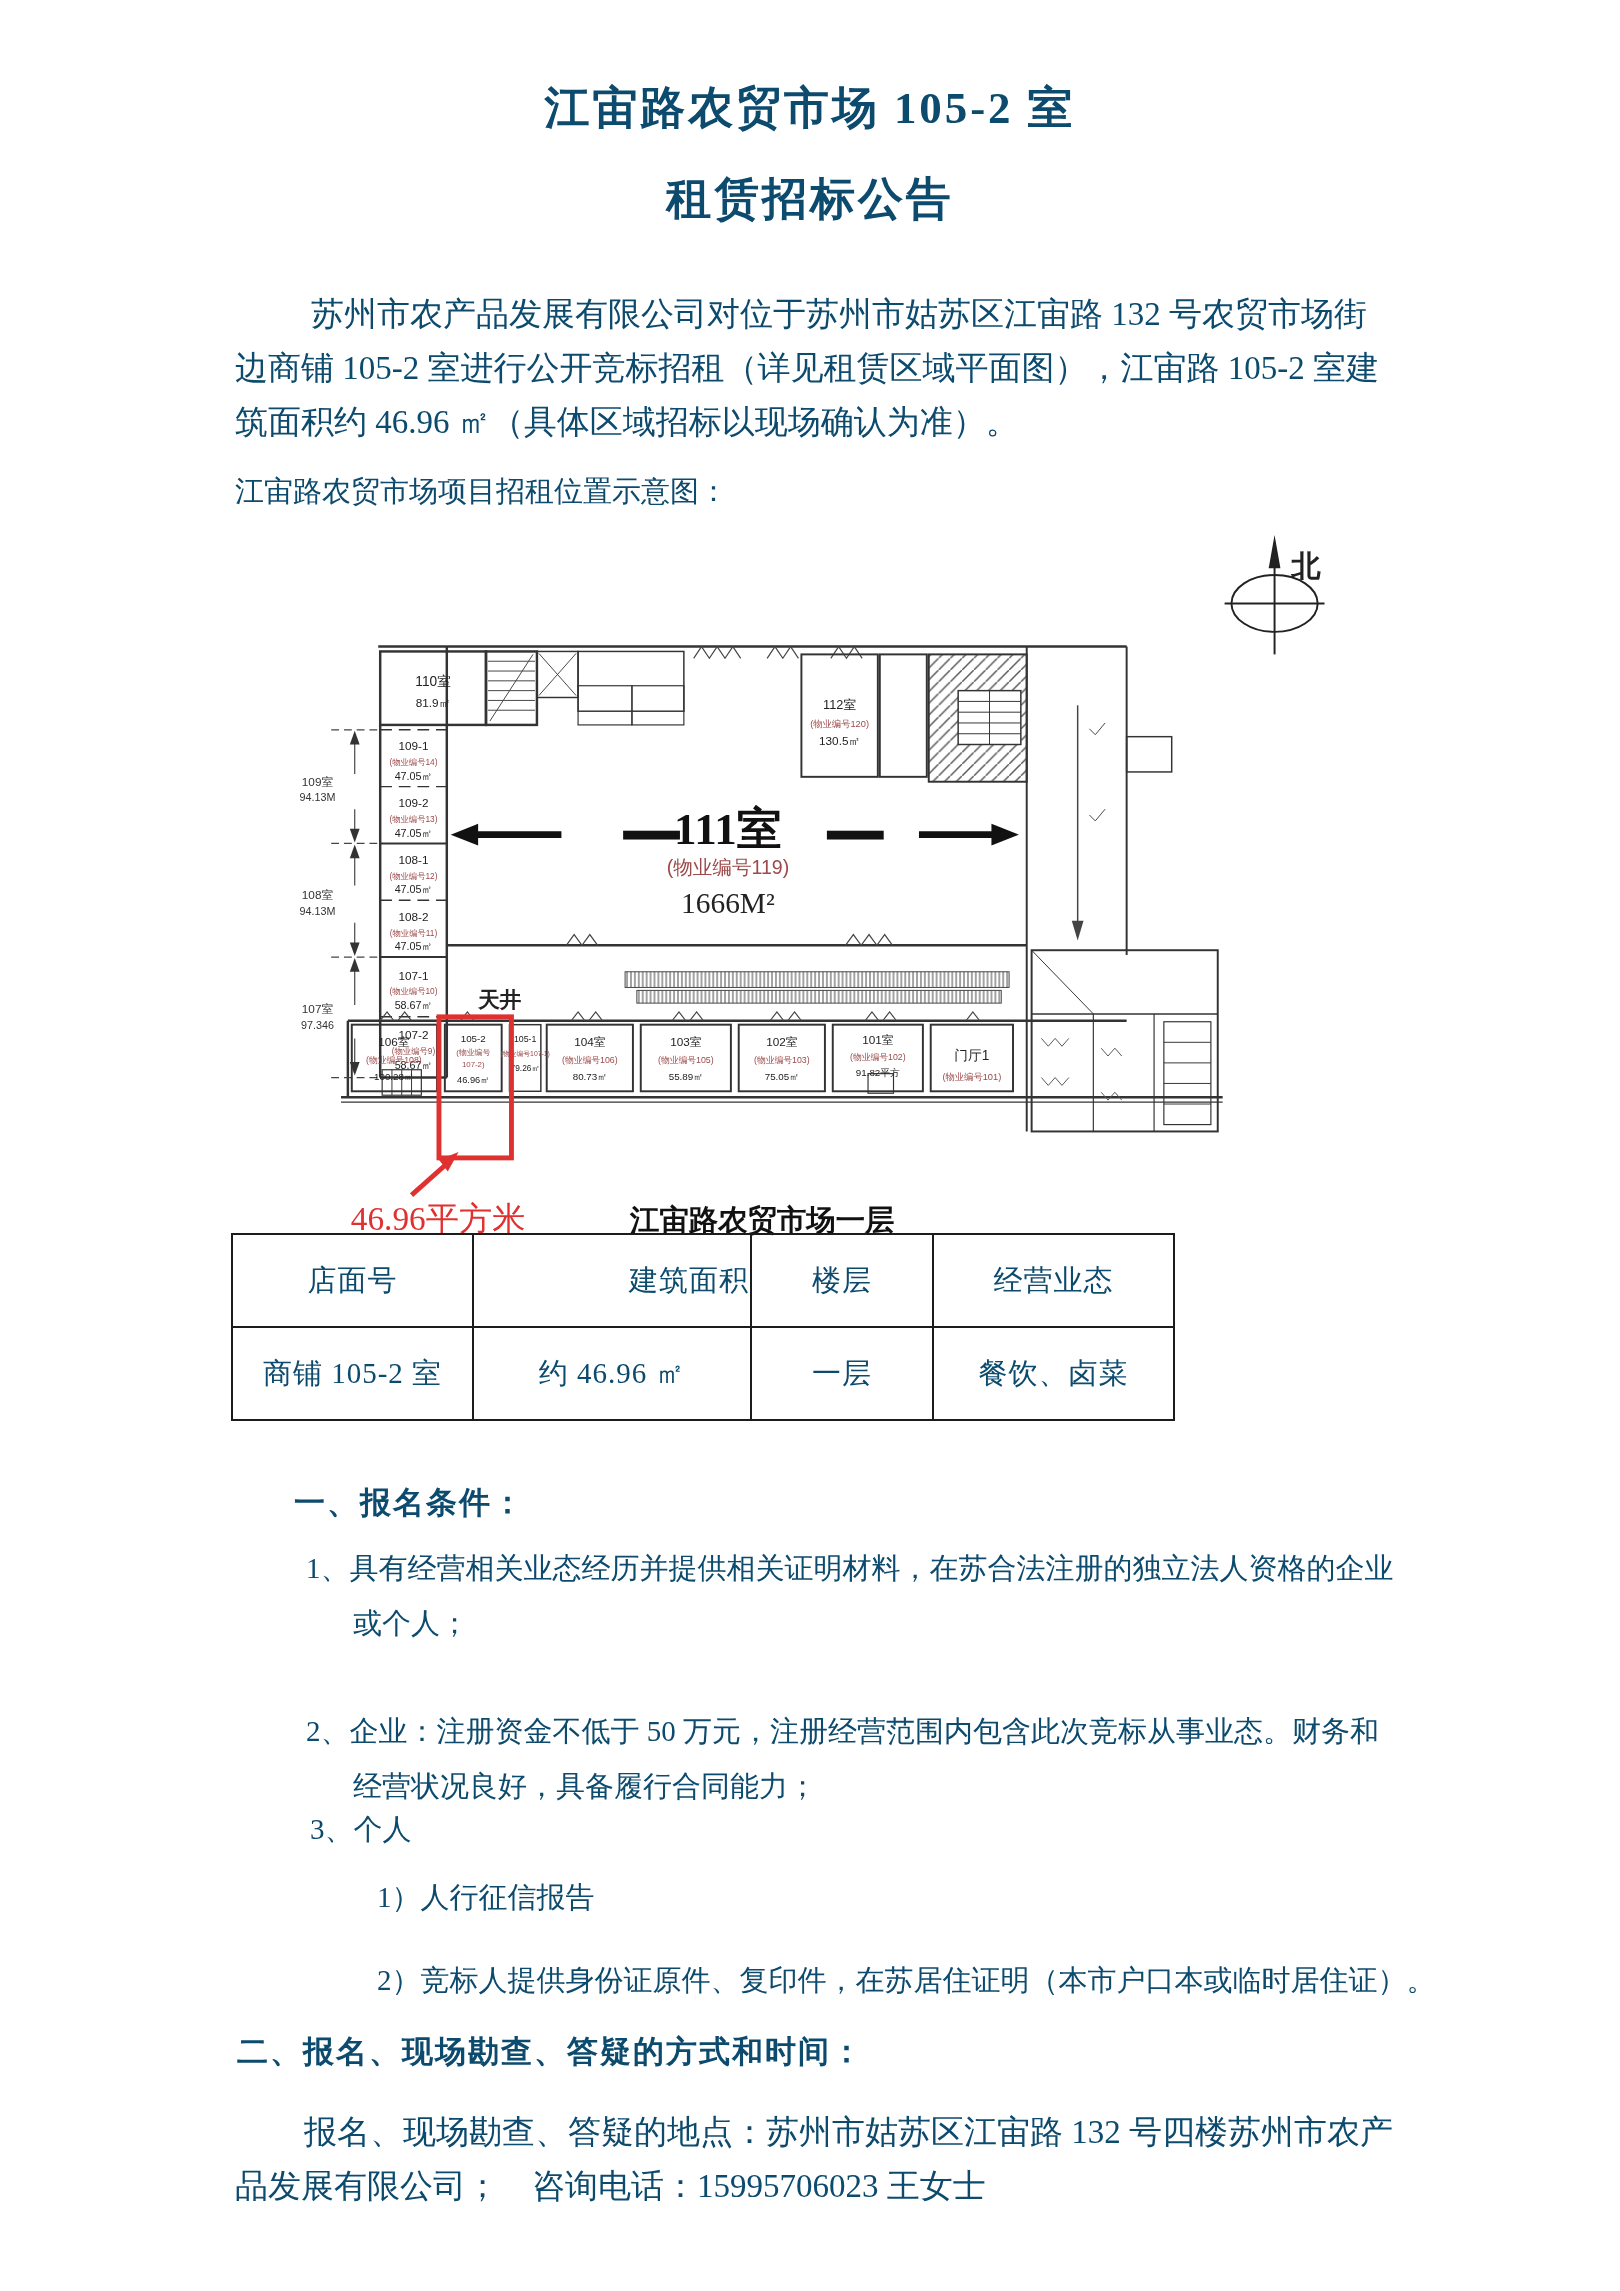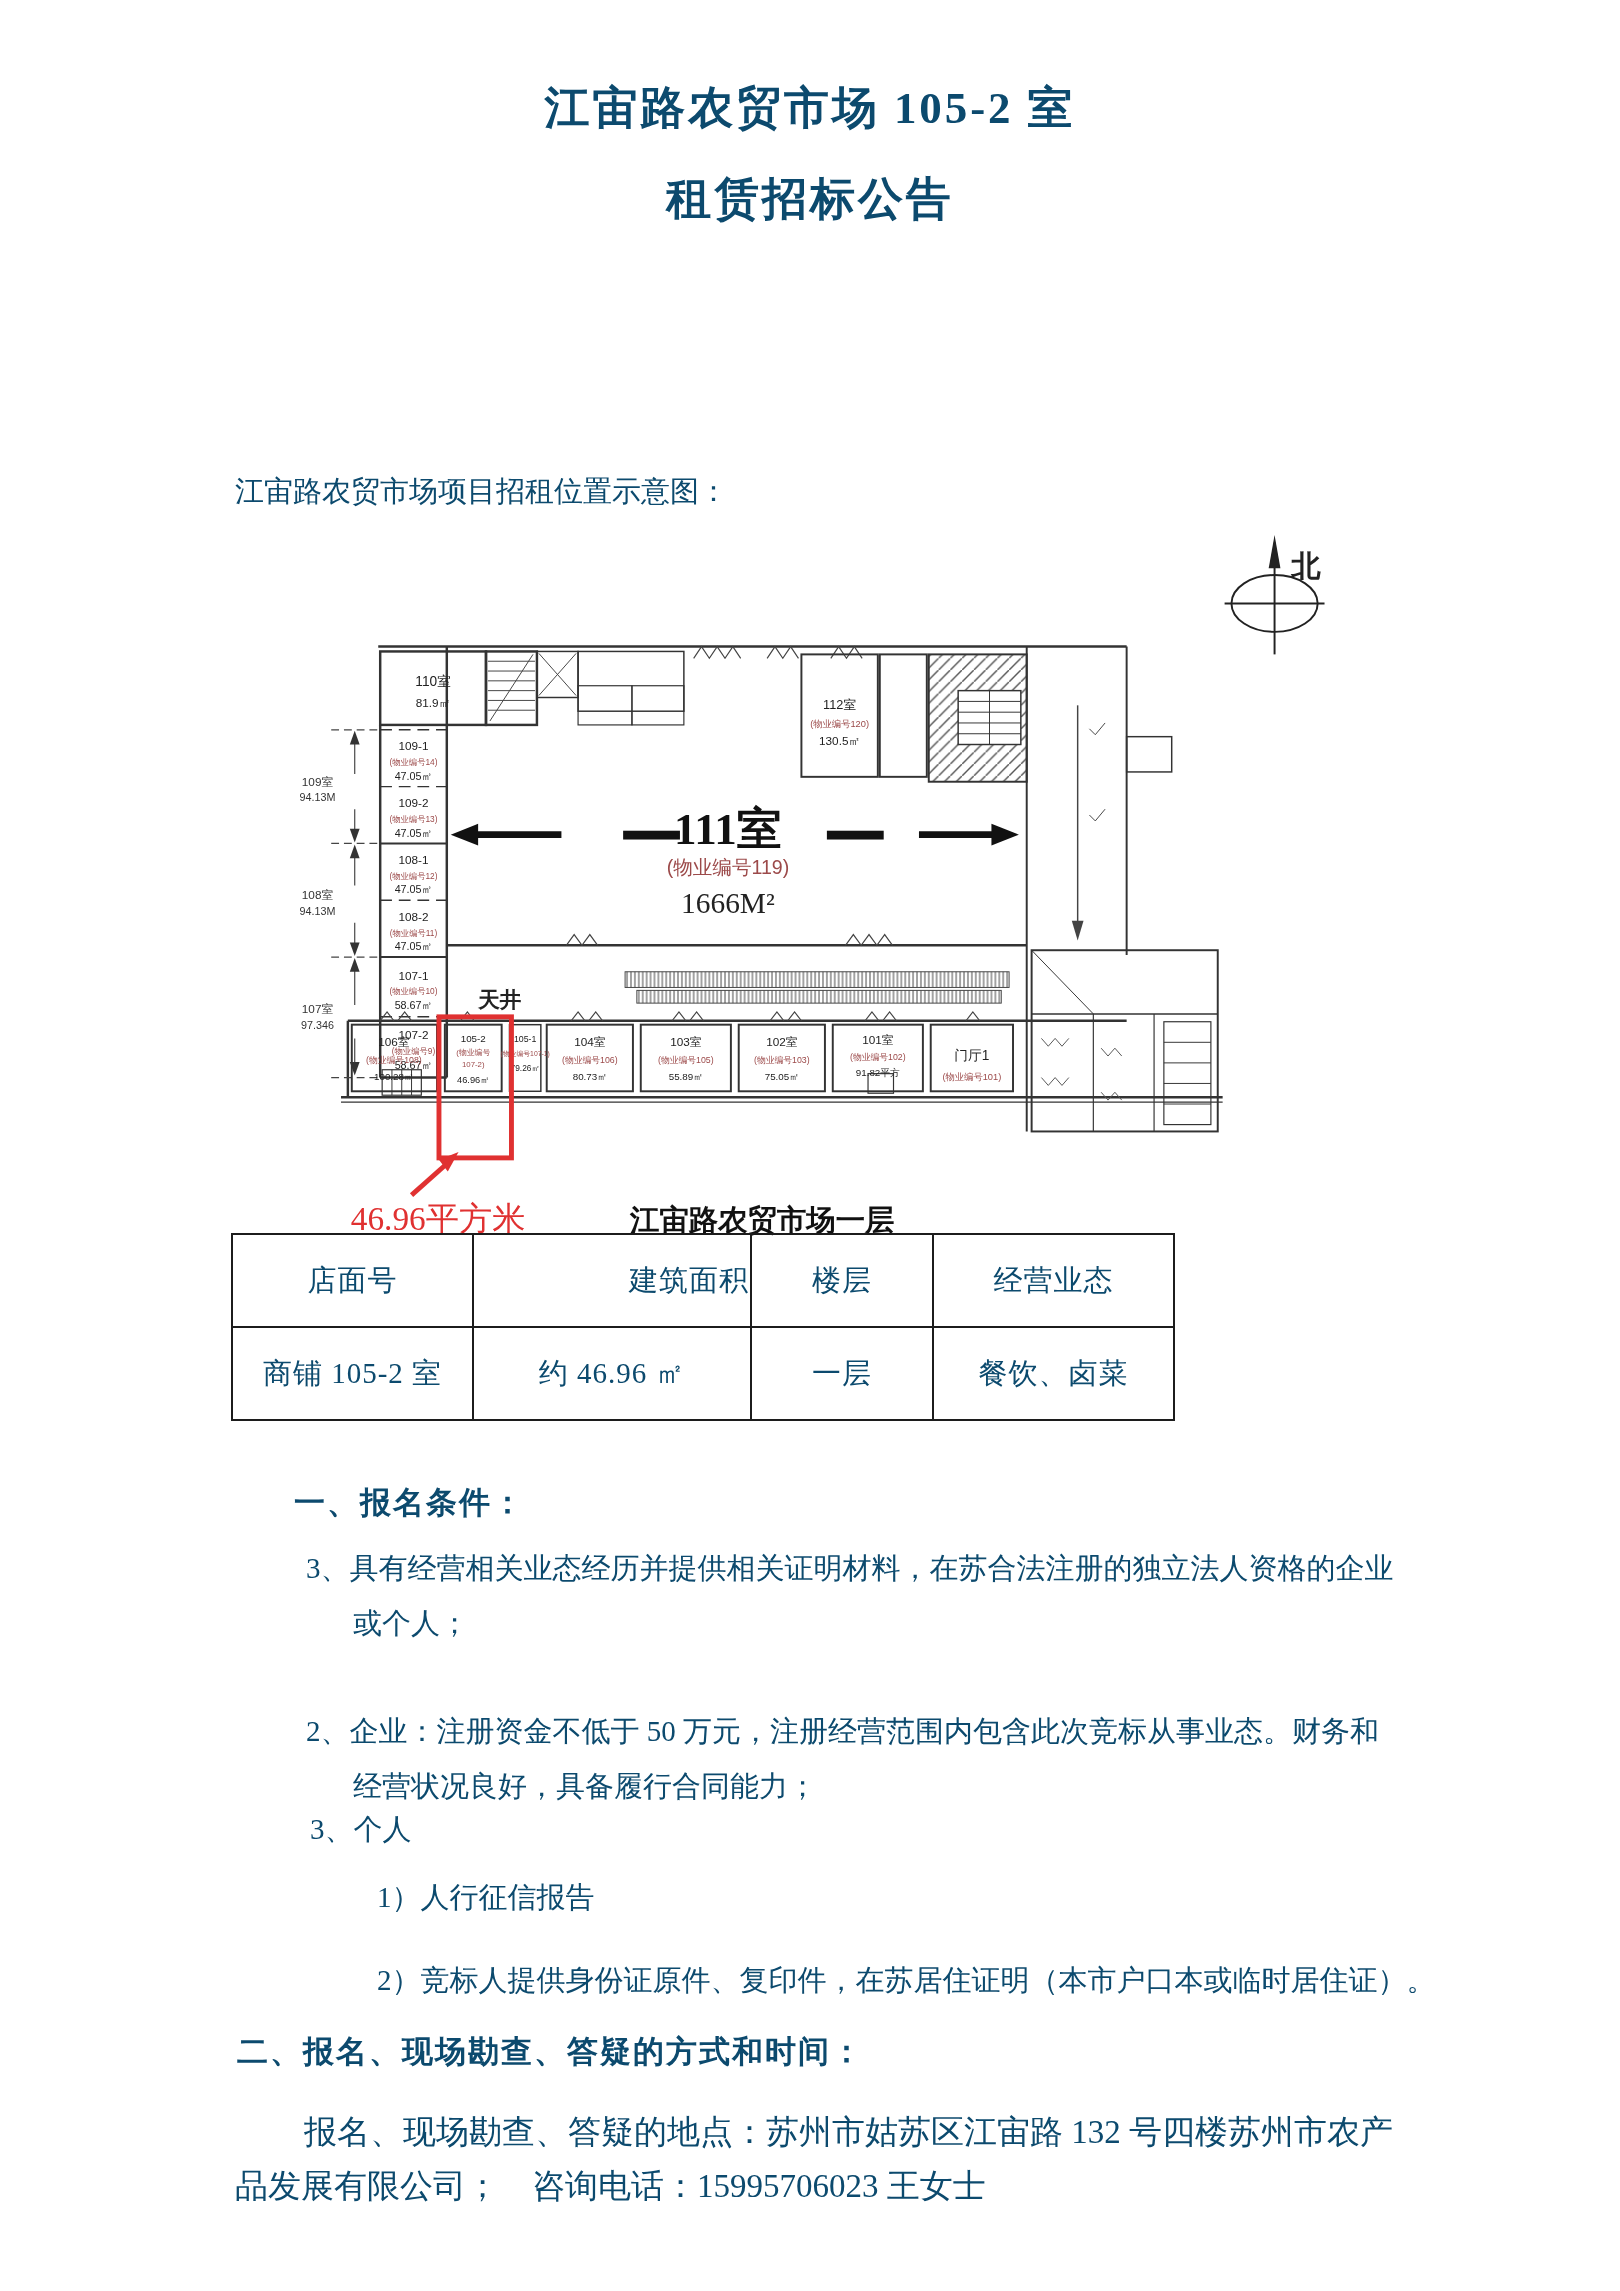--- a/index.html
+++ b/index.html
@@ -22,20 +22,25 @@
   .serifT{font-family:"Liberation Serif","DejaVu Serif",serif;}
 </style>
 </head>
 <body>
 
 <div class="page">
 
   <div class="abs title" style="top:78px;">江宙路农贸市场 105-2 室</div>
   <div class="abs title" style="top:169px;">租赁招标公告</div>
 
+  <div class="abs bodytext" style="left:235px;top:287px;">
+    <div class="indent1">苏州市农产品发展有限公司对位于苏州市姑苏区江宙路 132 号农贸市场街</div>
+    <div>边商铺 105-2 室进行公开竞标招租（详见租赁区域平面图），江宙路 105-2 室建</div>
+    <div>筑面积约 46.96 ㎡（具体区域招标以现场确认为准）。</div>
+  </div>
 
   <div class="abs lead" style="left:235px;top:472px;">江宙路农贸市场项目招租位置示意图：</div>
 
   <svg class="abs" style="left:233px;top:529px;" width="1225" height="720" viewBox="0 0 1250 735">
     <defs>
       <pattern id="diag" width="12" height="12" patternUnits="userSpaceOnUse">
         <path d="M0,12 L12,0" stroke="#555" stroke-width="1.5"></path>
       </pattern>
       <pattern id="rail" width="4" height="18" patternUnits="userSpaceOnUse">
         <line x1="2" y1="0" x2="2" y2="18" stroke="#444" stroke-width="1"></line>
@@ -295,21 +300,21 @@
       <td>约 46.96 ㎡</td>
       <td>一层</td>
       <td>餐饮、卤菜</td>
     </tr>
   </tbody>
     </table>
 
   <div class="abs heading" style="left:294px;top:1482px;">一、报名条件：</div>
 
   <div class="abs listitem" style="left:306px;top:1541px;">
-    <div>3、具有经营相关业态经历并提供相关证明材料，在苏合法注册的独立法人资格的企业</div>
+    <div>1、具有经营相关业态经历并提供相关证明材料，在苏合法注册的独立法人资格的企业</div>
     <div class="hang">或个人；</div>
   </div>
 
   <div class="abs listitem" style="left:306px;top:1704px;">
     <div>2、企业：注册资金不低于 50 万元，注册经营范围内包含此次竞标从事业态。财务和</div>
     <div class="hang">经营状况良好，具备履行合同能力；</div>
   </div>
 
   <div class="abs listitem" style="left:310px;top:1802px;">3、个人</div>
   <div class="abs listitem" style="left:377px;top:1870px;">1）人行征信报告</div>

